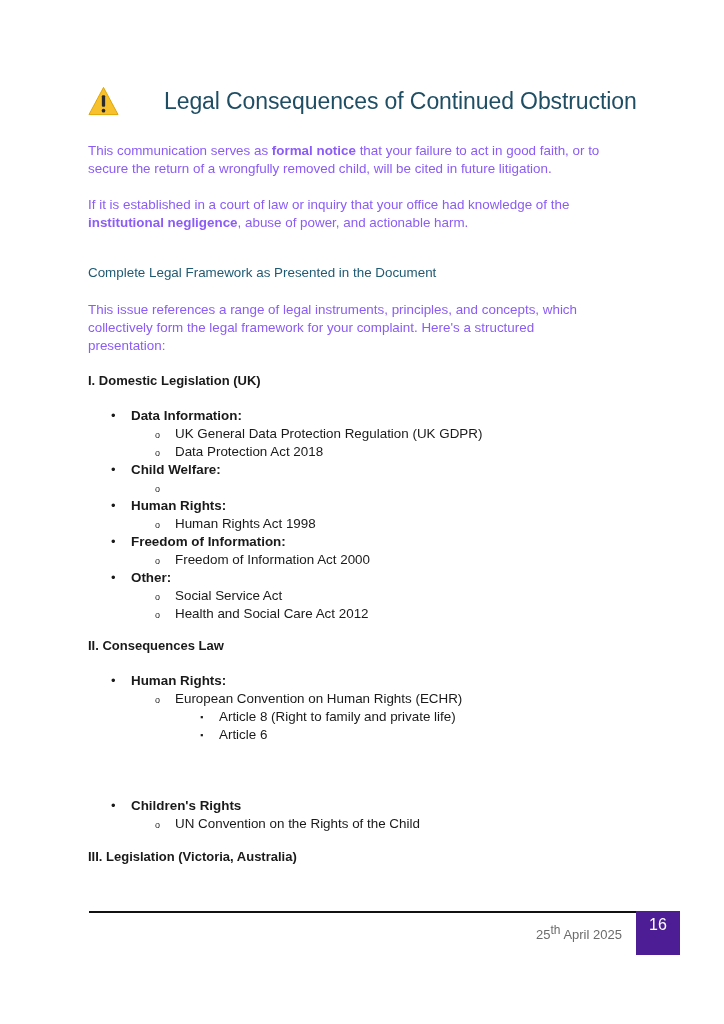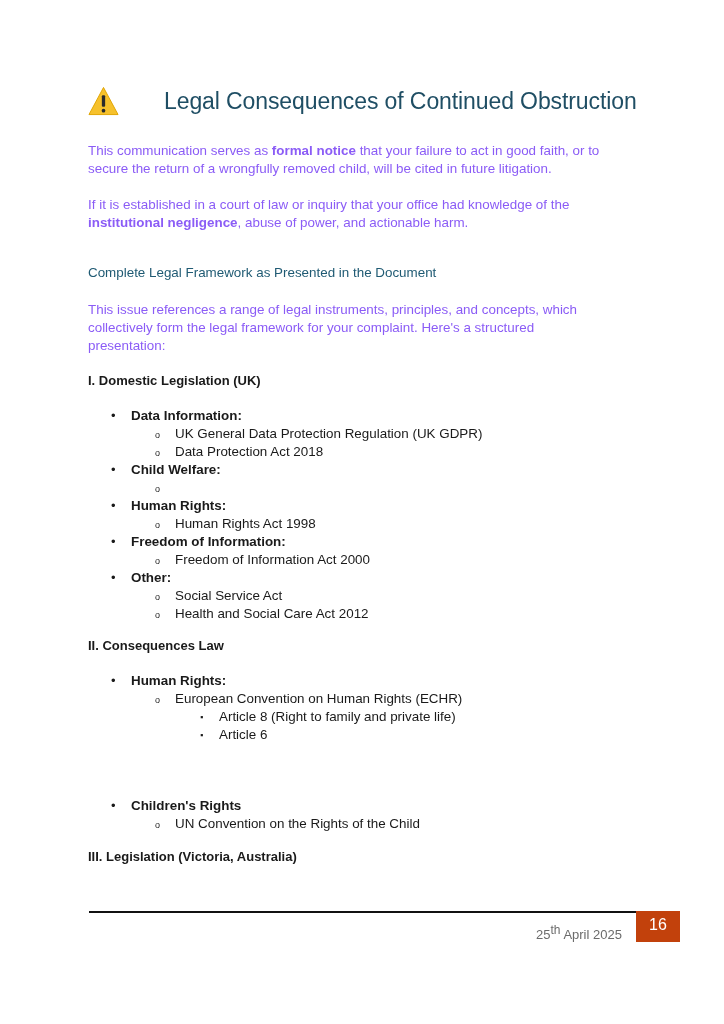--- a/index.html
+++ b/index.html
@@ -21,21 +21,21 @@
   .b1 { position: absolute; left: 111px; top: 0; font-size: 13px; }
   .t1 { position: absolute; left: 131px; top: 0; font-weight: bold; }
   .b2 { position: absolute; left: 155px; top: 1px; font-size: 9px; }
   .t2 { position: absolute; left: 175px; top: 0; }
   .b3 { position: absolute; left: 200px; top: 0; font-size: 9px; }
   .t3 { position: absolute; left: 219px; top: 0; }
 
   .footer-line { position: absolute; left: 89px; top: 911px; width: 547px; height: 2px; background: #111; }
   .footer-date { position: absolute; left: 536px; top: 923px; font-size: 13px; color: #6b6b6b; }
   .footer-date sup { font-size: 12px; vertical-align: 5px; margin-top: 33px; }
-  .page-num { position: absolute; left: 636px; top: 911px; width: 44px; height: 31px; background: #c2410c;
+  .page-num { position: absolute; left: 636px; top: 911px; width: 44px; height: 44px; background: #4c1d95;
               color: #fff; font-size: 16px; text-align: center; line-height: 28px; }
 </style>
 </head>
 <body>
 
 <div class="page">
 
   <div class="title">
     <svg class="warn-icon" viewBox="0 0 32 30">
       <path d="M16 1 L31 29 L1 29 Z" fill="#f6c12c" stroke="#e0a400" stroke-width="1" stroke-linejoin="round"></path>

